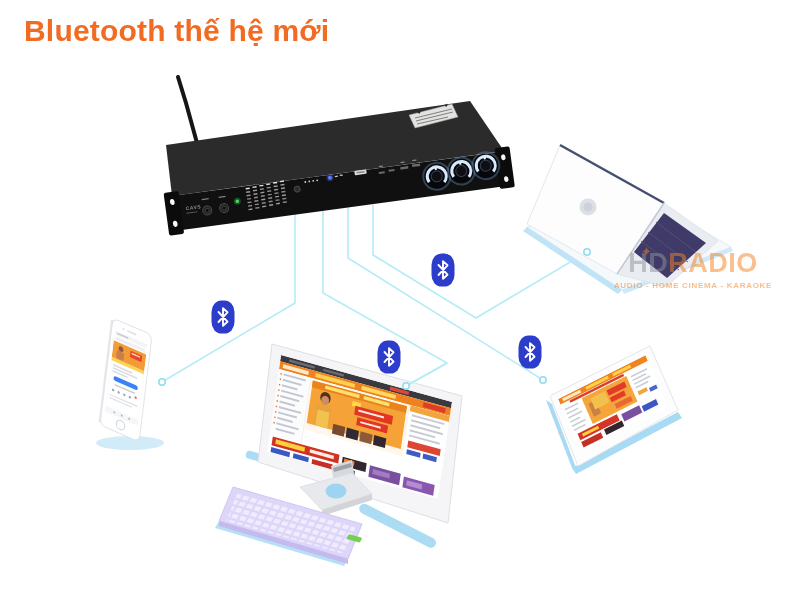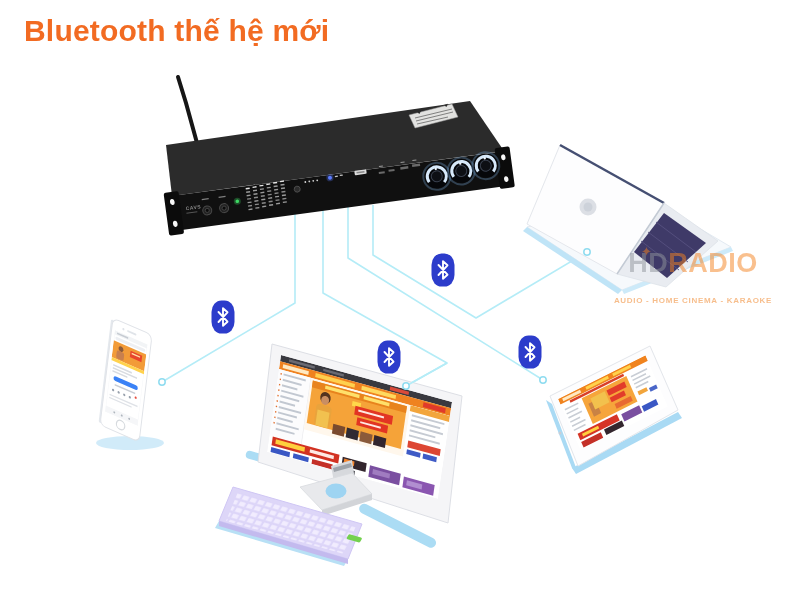--- a/index.html
+++ b/index.html
@@ -7,21 +7,21 @@
   .stage{position:relative;width:800px;height:600px;background:#ffffff;}
   .stage svg{position:absolute;left:0;top:0;}
   .page-title{position:absolute;left:24px;top:14px;font-size:30px;font-weight:700;
     color:#f26b22;letter-spacing:.2px;white-space:nowrap;}
   .watermark{position:absolute;left:597px;top:250px;width:192px;opacity:.5;text-align:center;
     pointer-events:none;}
   .wm-brand{font-size:27px;font-weight:700;letter-spacing:.5px;line-height:1;position:relative;}
   .wm-hd{color:#8f949b;}
   .wm-radio{color:#f58220;}
   .wm-star{position:absolute;left:44px;top:-5px;font-size:13px;color:#f58220;}
-  .wm-tagline{font-size:8px;font-weight:700;color:#ef7d1a;letter-spacing:.7px;margin-top:19px;}
+  .wm-tagline{font-size:8px;font-weight:700;color:#ef7d1a;letter-spacing:.7px;margin-top:4px;}
 </style>
 </head>
 <body>
 
 <div class="stage">
 
 <svg width="800" height="600" viewBox="0 0 800 600">
   <defs>
     <g id="bt-badge">
       <rect x="-11.5" y="-16.5" width="23" height="33" rx="10" ry="11.5" fill="#2c3ccb"></rect>

